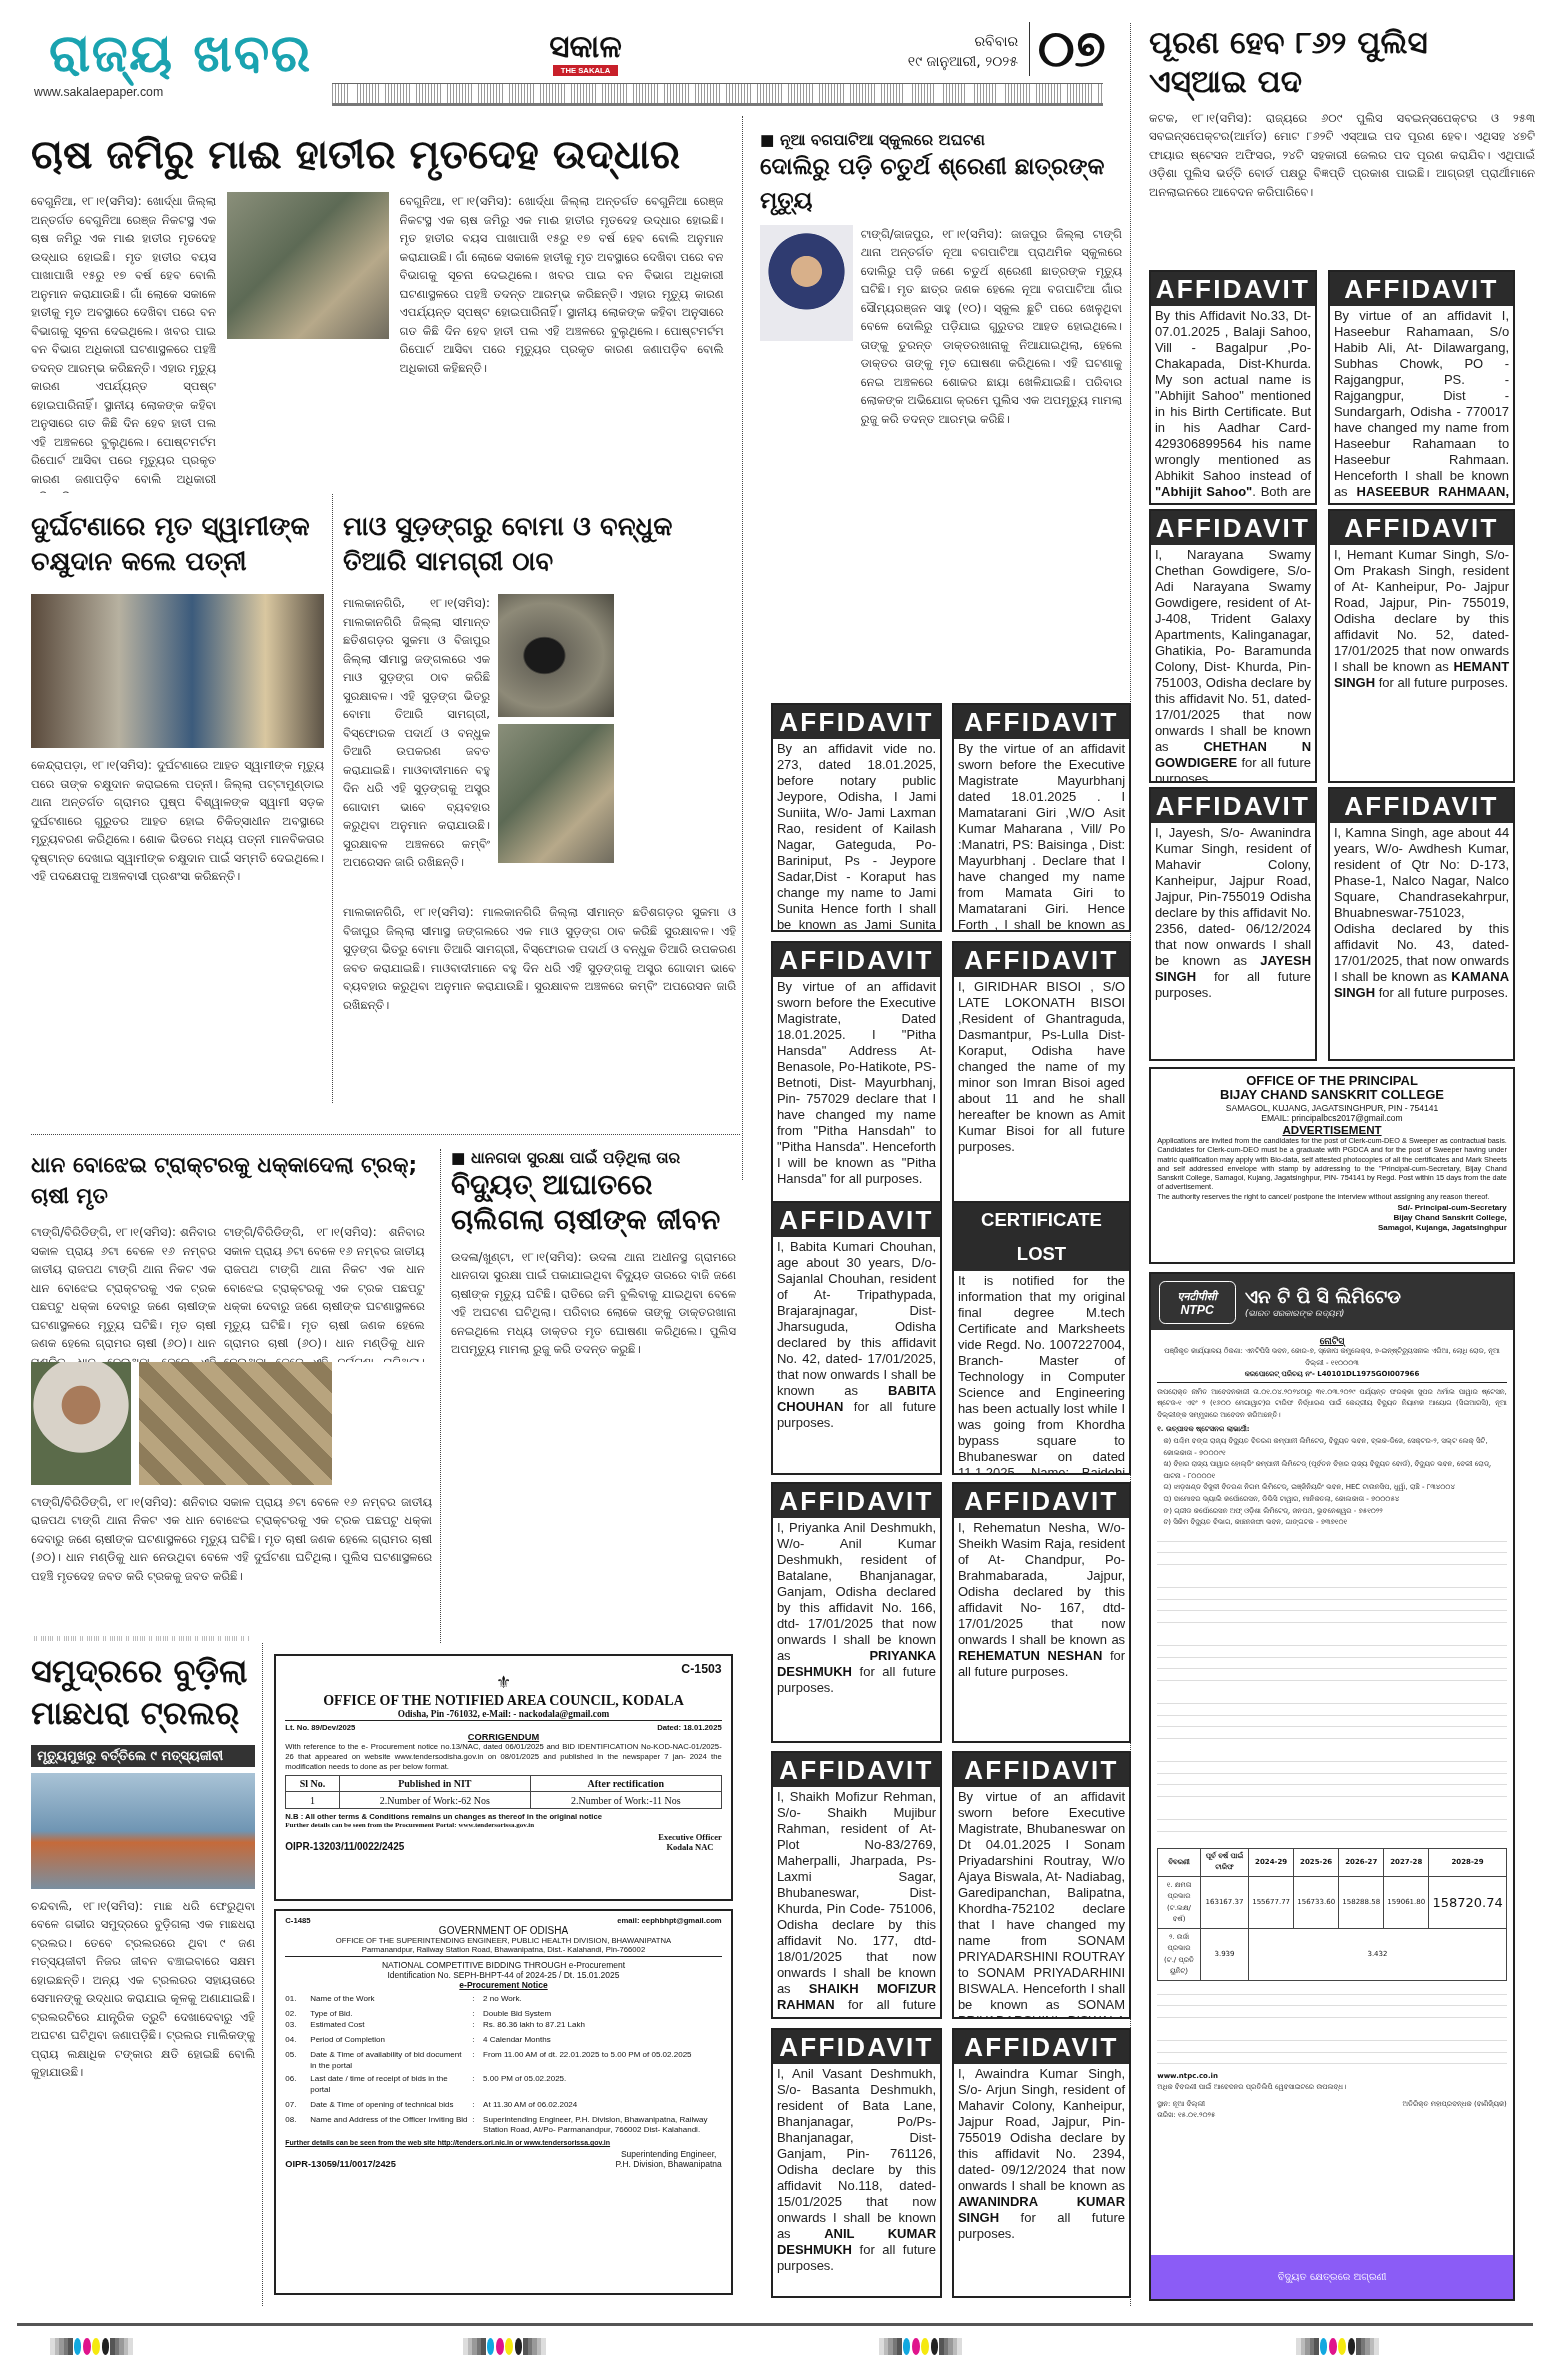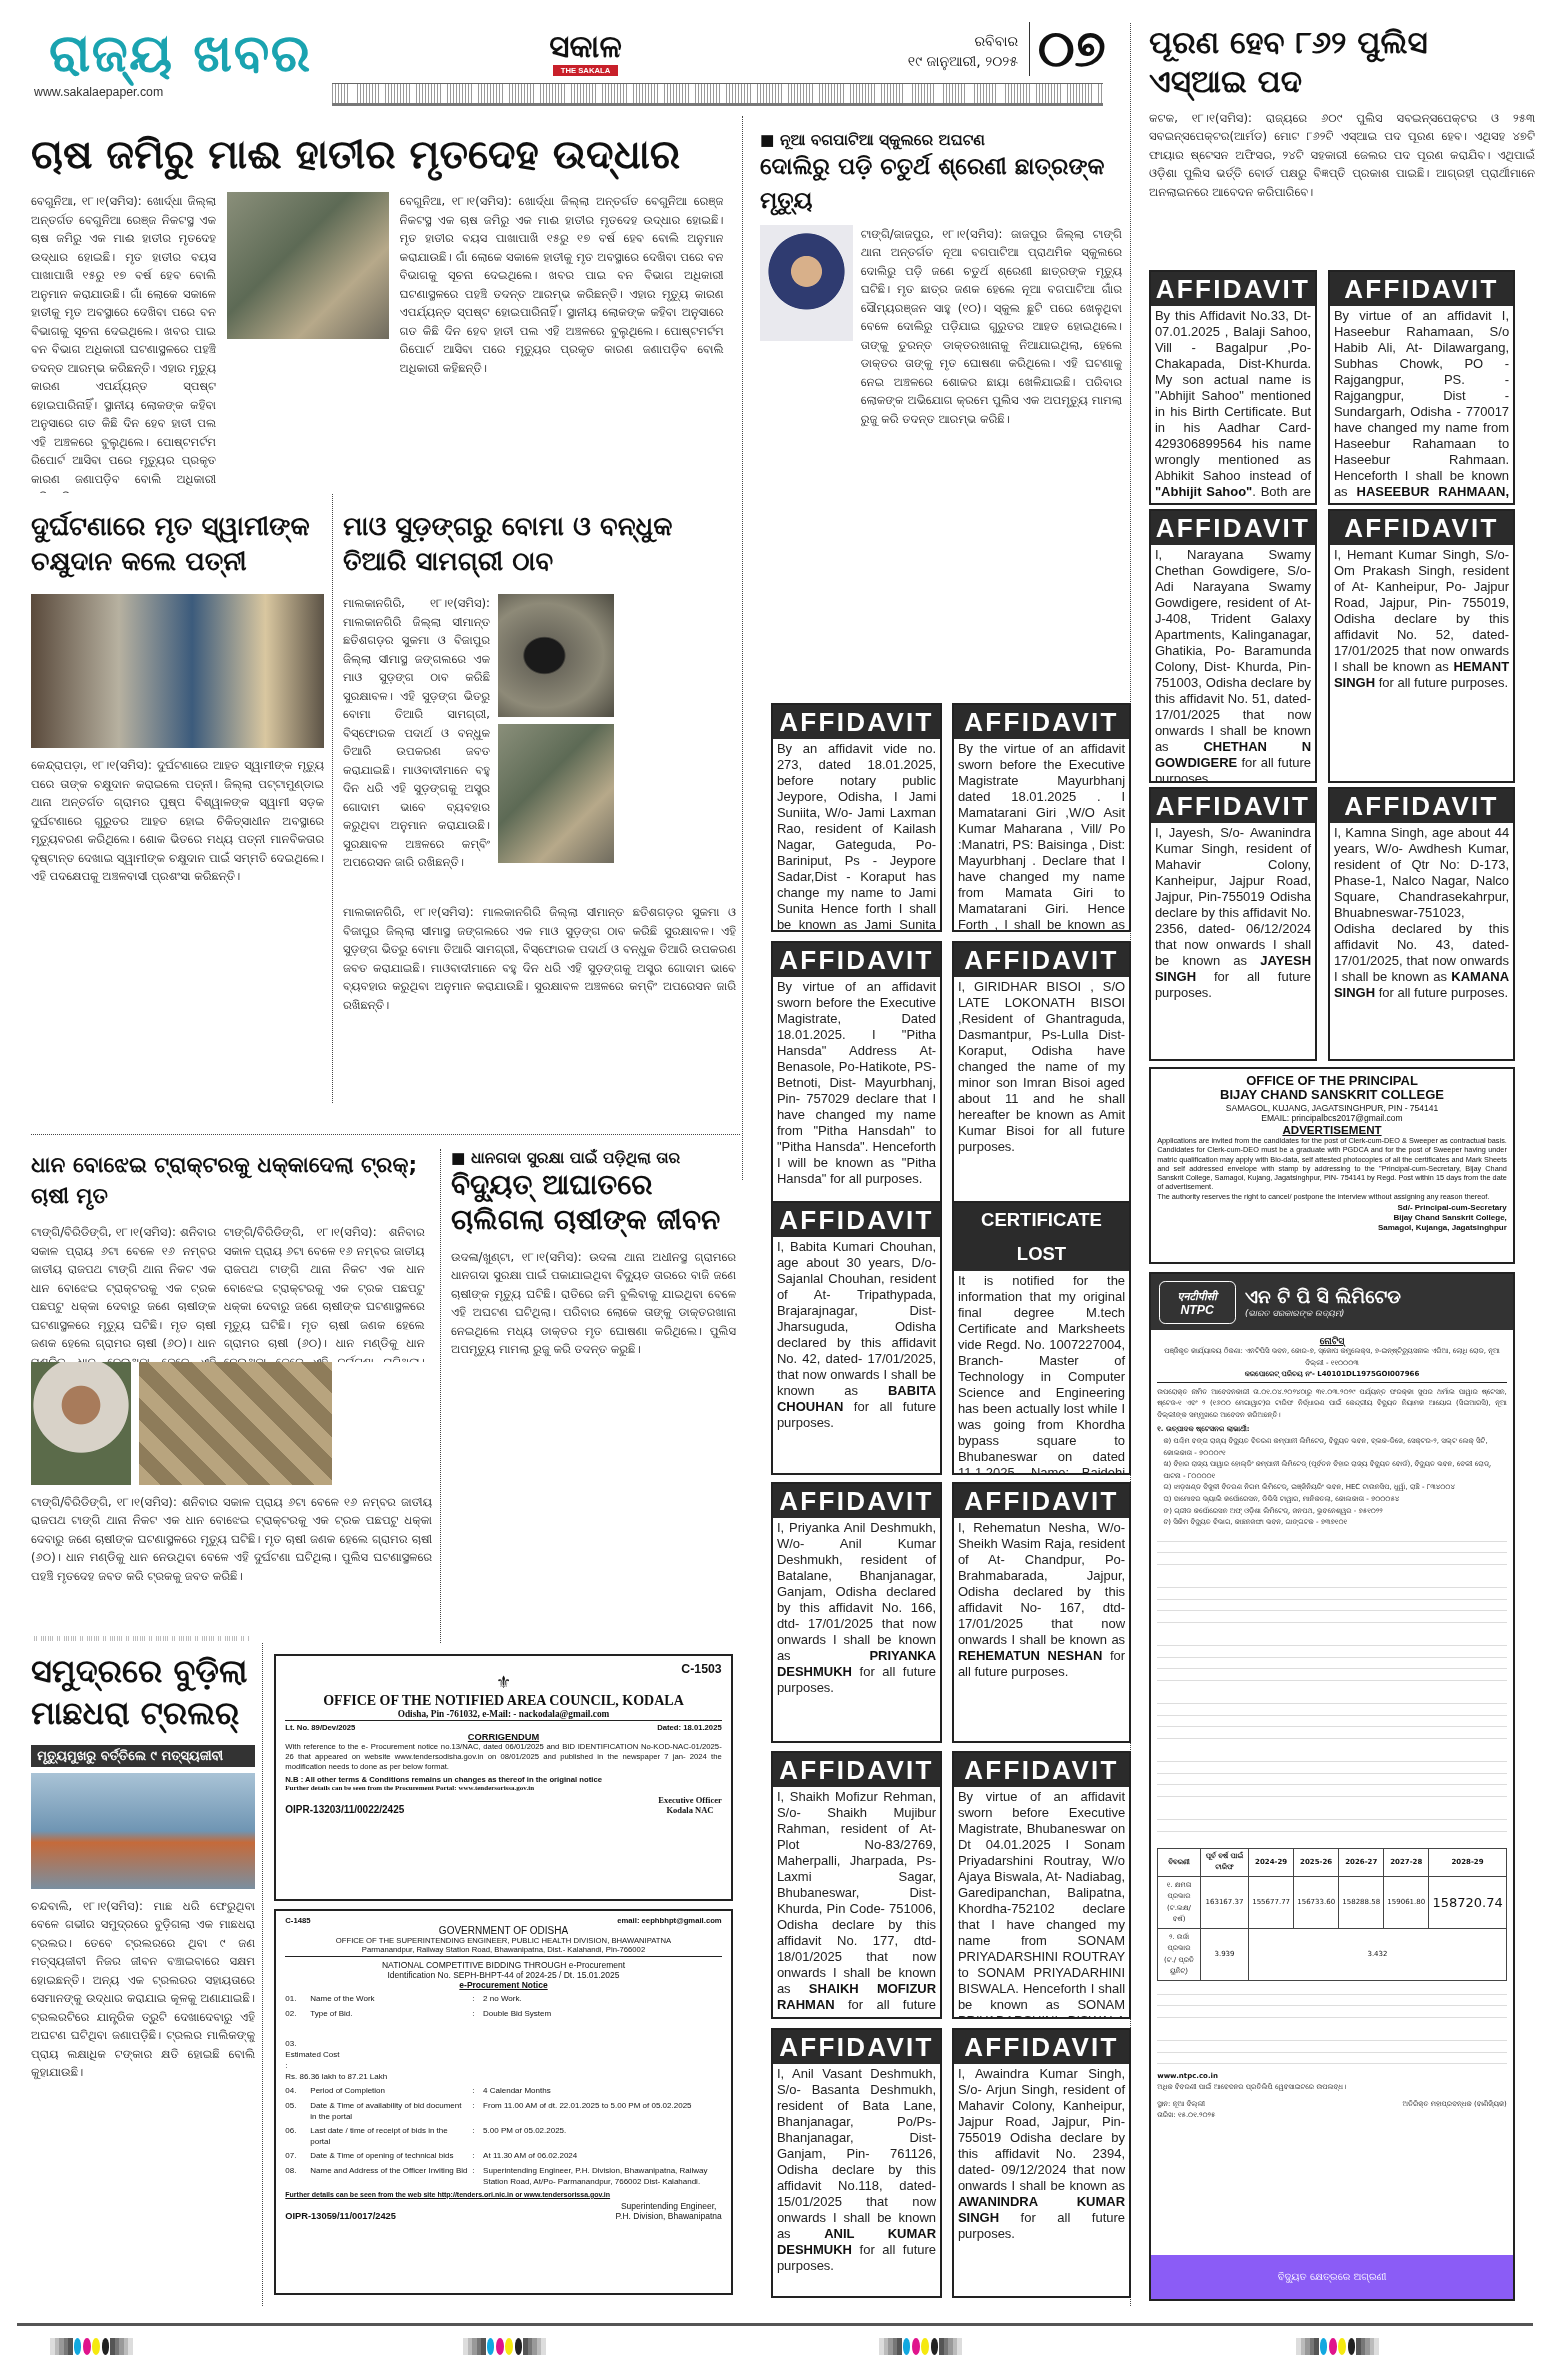--- a/index.html
+++ b/index.html
@@ -144,20 +144,34 @@
   <div style="text-align:right;font-family:'Liberation Sans',sans-serif;font-weight:bold;font-size:12.3px">C-1503</div>
   <div class="n-c" style="font-size:17px;margin-top:-4.6px">⚜</div>
   <div class="n-c" style="font-weight:bold;font-size:14px">OFFICE OF THE NOTIFIED AREA COUNCIL, KODALA</div>
   <div class="n-c" style="font-weight:bold;font-size:9.3px;border-bottom:0.8px solid #222;padding-bottom:1.5px">Odisha, Pin -761032, e-Mail: - nackodala@gmail.com</div>
   <div style="display:flex;justify-content:space-between;font-family:'Liberation Sans',sans-serif;font-size:7.7px;font-weight:bold;margin-top:1.5px">
     <span>Lt. No. 89/Dev/2025</span>
     <span>Dated: 18.01.2025</span>
   </div>
   <div class="n-c" style="font-family:'Liberation Sans',sans-serif;font-weight:bold;text-decoration:underline;font-size:9.3px">CORRIGENDUM</div>
   <div style="font-family:'Liberation Sans',sans-serif;font-size:7.7px;line-height:10px;text-align:justify">With reference to the e- Procurement notice no.13/NAC, dated 06/01/2025 and BID IDENTIFICATION No-KOD-NAC-01/2025-26 that appeared on website www.tendersodisha.gov.in on 08/01/2025 and published in the newspaper 7 jan- 2024 the modification needs to done as per below format.</div>
+  <table class="tbl" style="margin-top:3.1px">
+    <tbody>
+        <tr>
+      <th>Sl No.</th>
+      <th>Published in NIT</th>
+      <th>After rectification</th>
+    </tr>
+    <tr>
+      <td>1</td>
+      <td>2.Number of Work:-62 Nos</td>
+      <td>2.Number of Work:-11 Nos</td>
+    </tr>
+  </tbody>
+    </table>
   <div style="font-family:'Liberation Sans',sans-serif;font-weight:bold;font-size:7.7px;margin-top:3.1px">N.B : All other terms &amp; Conditions remains un changes as thereof in the original notice</div>
   <div style="font-size:7px;font-weight:bold">Further details can be seen from the Procurement Portal: www.tendersorissa.gov.in</div>
   <div style="display:flex;justify-content:space-between;align-items:flex-end;margin-top:3.1px">
     <span style="font-family:'Liberation Sans',sans-serif;font-weight:bold;font-size:10px">OIPR-13203/11/0022/2425</span>
     <span style="text-align:center;font-weight:bold;font-size:8.5px">
       <div>Executive Officer</div>
       <div>Kodala NAC</div>
     </span>
   </div>
 </div>
@@ -179,21 +193,21 @@
         <span style="width: 162px; flex: 0 0 auto; padding-right: 4.6px;">Name of the Work</span>
         <span style="width: 10.8px; flex: 0 0 auto;">:</span>
         <span style="width: auto; flex: 1 1 0%; padding-right: 4.6px;">2 no Work.</span>
       </div>
       <div style="display: flex; font-size: 8px; line-height: 10.8px; margin-top: 3.9px;">
         <span style="width: 25px; flex: 0 0 auto; padding-right: 4.6px;">02.</span>
         <span style="width: 162px; flex: 0 0 auto; padding-right: 4.6px;">Type of Bid.</span>
         <span style="width: 10.8px; flex: 0 0 auto;">:</span>
         <span style="width: auto; flex: 1 1 0%; padding-right: 4.6px;">Double Bid System</span>
       </div>
-      <div style="display: flex; font-size: 8px; line-height: 10.8px; margin-top: 20px; flex-direction: column;">
+      <div style="display: flex; font-size: 8px; line-height: 10.8px; margin-top: 1px;">
         <span style="width: 25px; flex: 0 0 auto; padding-right: 4.6px;">03.</span>
         <span style="width: 162px; flex: 0 0 auto; padding-right: 4.6px;">Estimated Cost</span>
         <span style="width: 10.8px; flex: 0 0 auto;">:</span>
         <span style="width: auto; flex: 1 1 0%; padding-right: 4.6px;">Rs. 86.36 lakh to 87.21 Lakh</span>
       </div>
       <div style="display: flex; font-size: 8px; line-height: 10.8px; margin-top: 3.9px;">
         <span style="width: 25px; flex: 0 0 auto; padding-right: 4.6px;">04.</span>
         <span style="width: 162px; flex: 0 0 auto; padding-right: 4.6px;">Period of Completion</span>
         <span style="width: 10.8px; flex: 0 0 auto;">:</span>
         <span style="width: auto; flex: 1 1 0%; padding-right: 4.6px;">4 Calendar Months</span>

